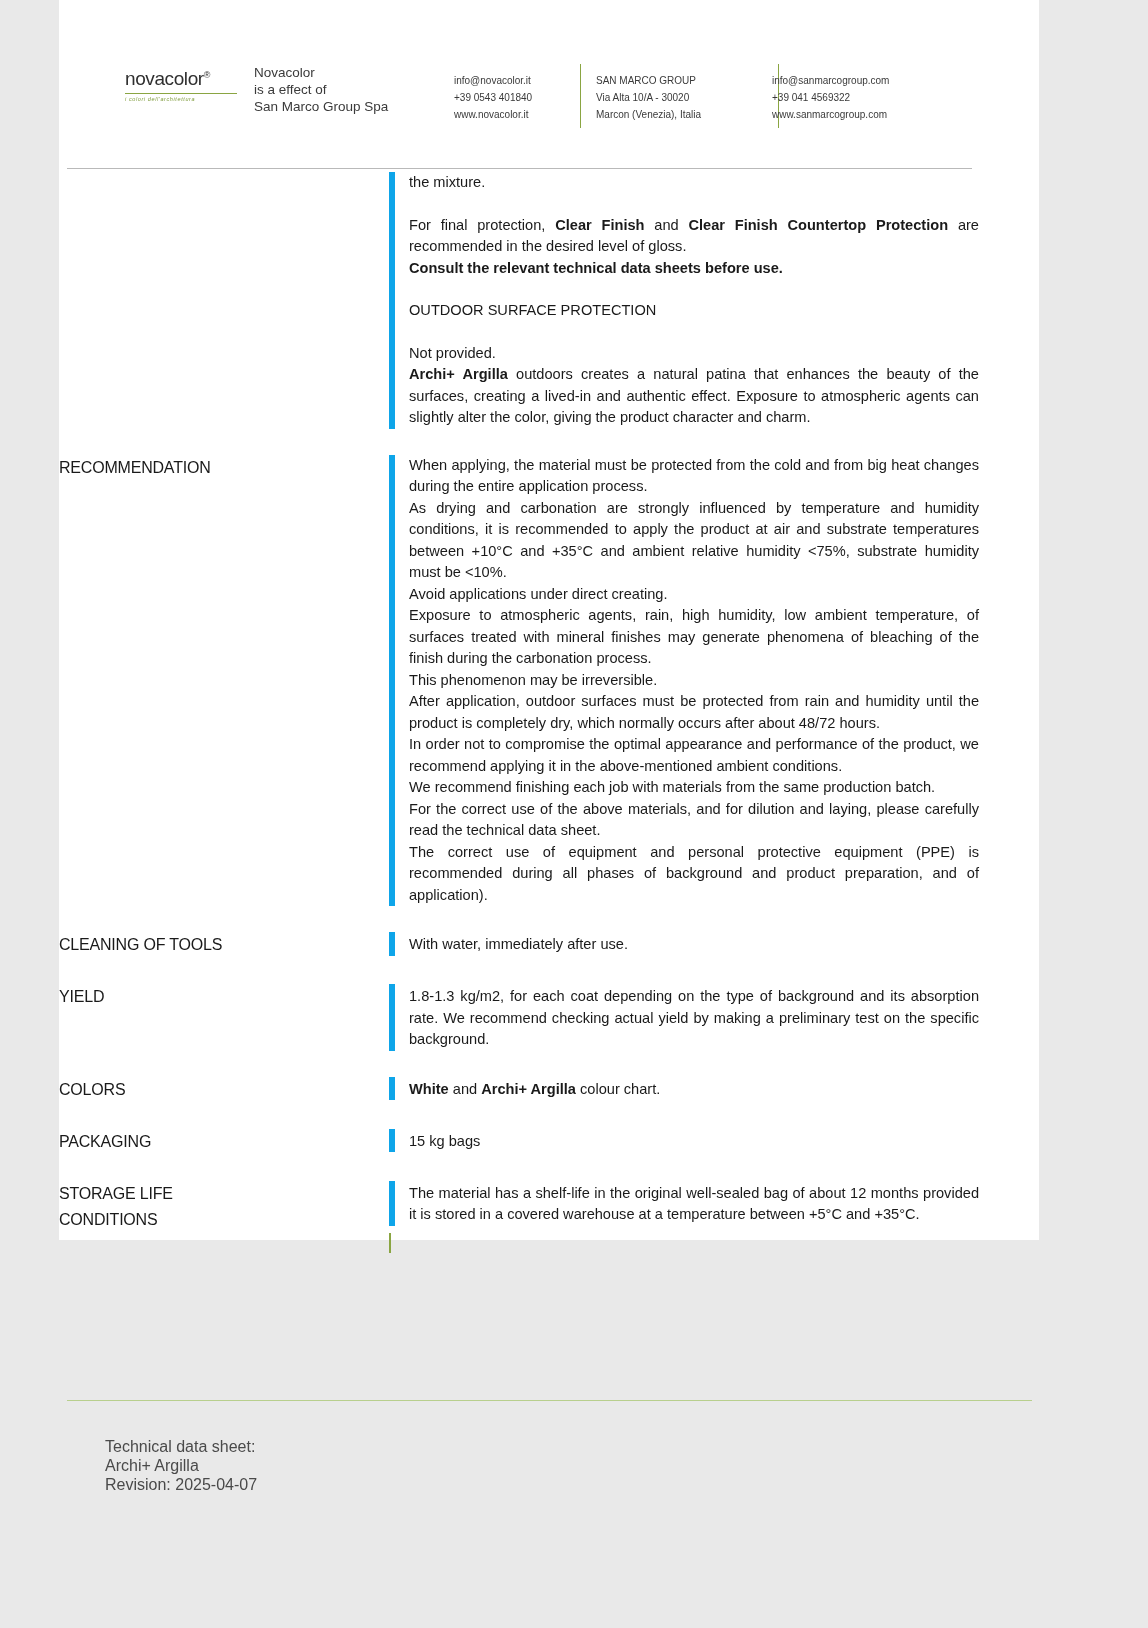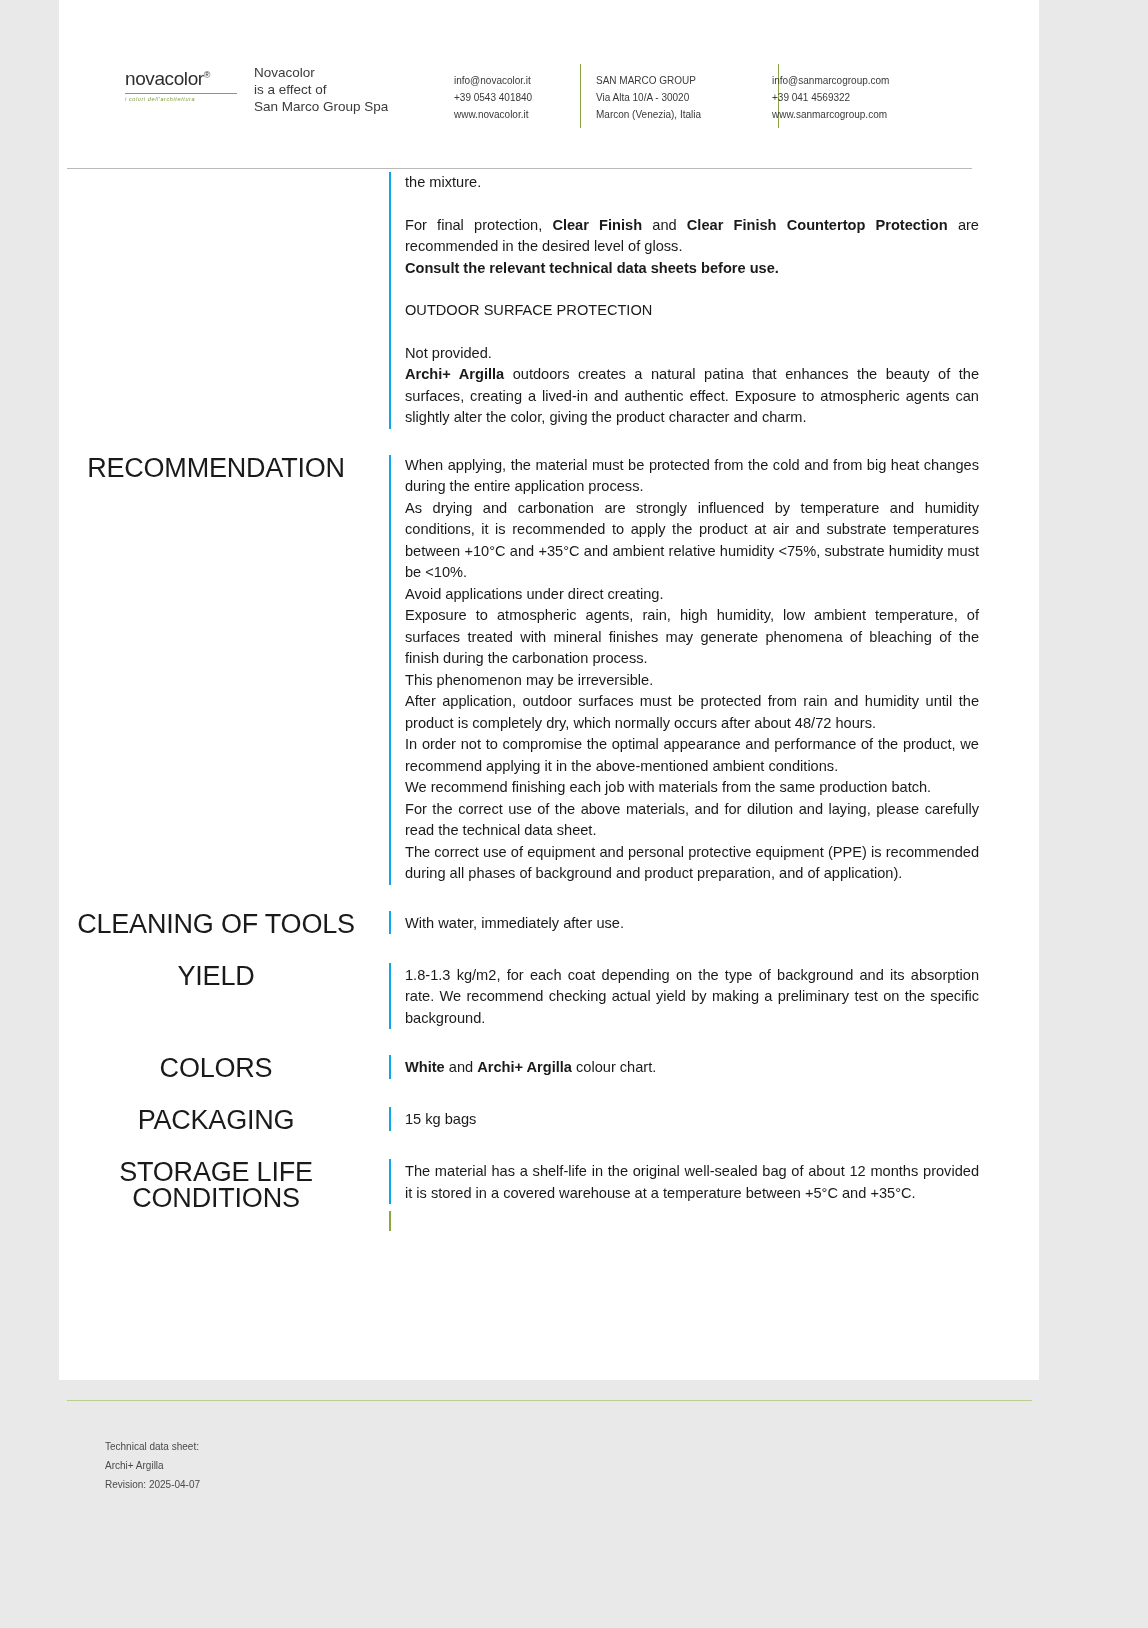--- a/index.html
+++ b/index.html
@@ -11,21 +11,21 @@
     width: 1148px;
     height: 1628px;
     font-family: "Liberation Sans", sans-serif;
     -webkit-font-smoothing: antialiased;
   }
   .page {
     position: absolute;
     left: 59px;
     top: 0;
     width: 980px;
-    height: 1380px;
+    height: 1240px;
     background: #ffffff;
   }
 
   
   .header {
     position: relative;
     height: 172px;
   }
   .logo {
     position: absolute;
@@ -96,31 +96,31 @@
     position: relative;
     padding: 0 0 0 0;
   }
   .row {
     display: flex;
     align-items: flex-start;
   }
   .label-col {
     width: 330px;
     flex: 0 0 330px;
-    text-align: center;
+    text-align: left;
     padding-right: 16px;
     box-sizing: border-box;
-    font-size: 27px;
+    font-size: 16px;
     line-height: 26px;
     color: #1a1a1a;
     letter-spacing: -0.2px;
   }
   .text-col {
     flex: 1 1 auto;
-    border-left: 2px solid #0ea5e9;
+    border-left: 6px solid #0ea5e9;
     padding: 0 60px 0 14px;
     box-sizing: border-box;
     font-size: 14.6px;
     line-height: 21.5px;
     color: #1a1a1a;
     text-align: justify;
   }
   .text-col p {
     margin: 0;
   }
@@ -145,21 +145,21 @@
     left: 8px;
     top: 1400px;
     width: 965px;
     height: 1px;
     background: #b8cf8d;
   }
   .footer {
     position: absolute;
     left: 46px;
     top: 1437px;
-    font-size: 10px;
+    font-size: 16px;
     line-height: 19px;
     color: #4a4a4a;
   }
 </style>
 </head>
 <body>
 
 <div class="page">
 
   <div class="header">

